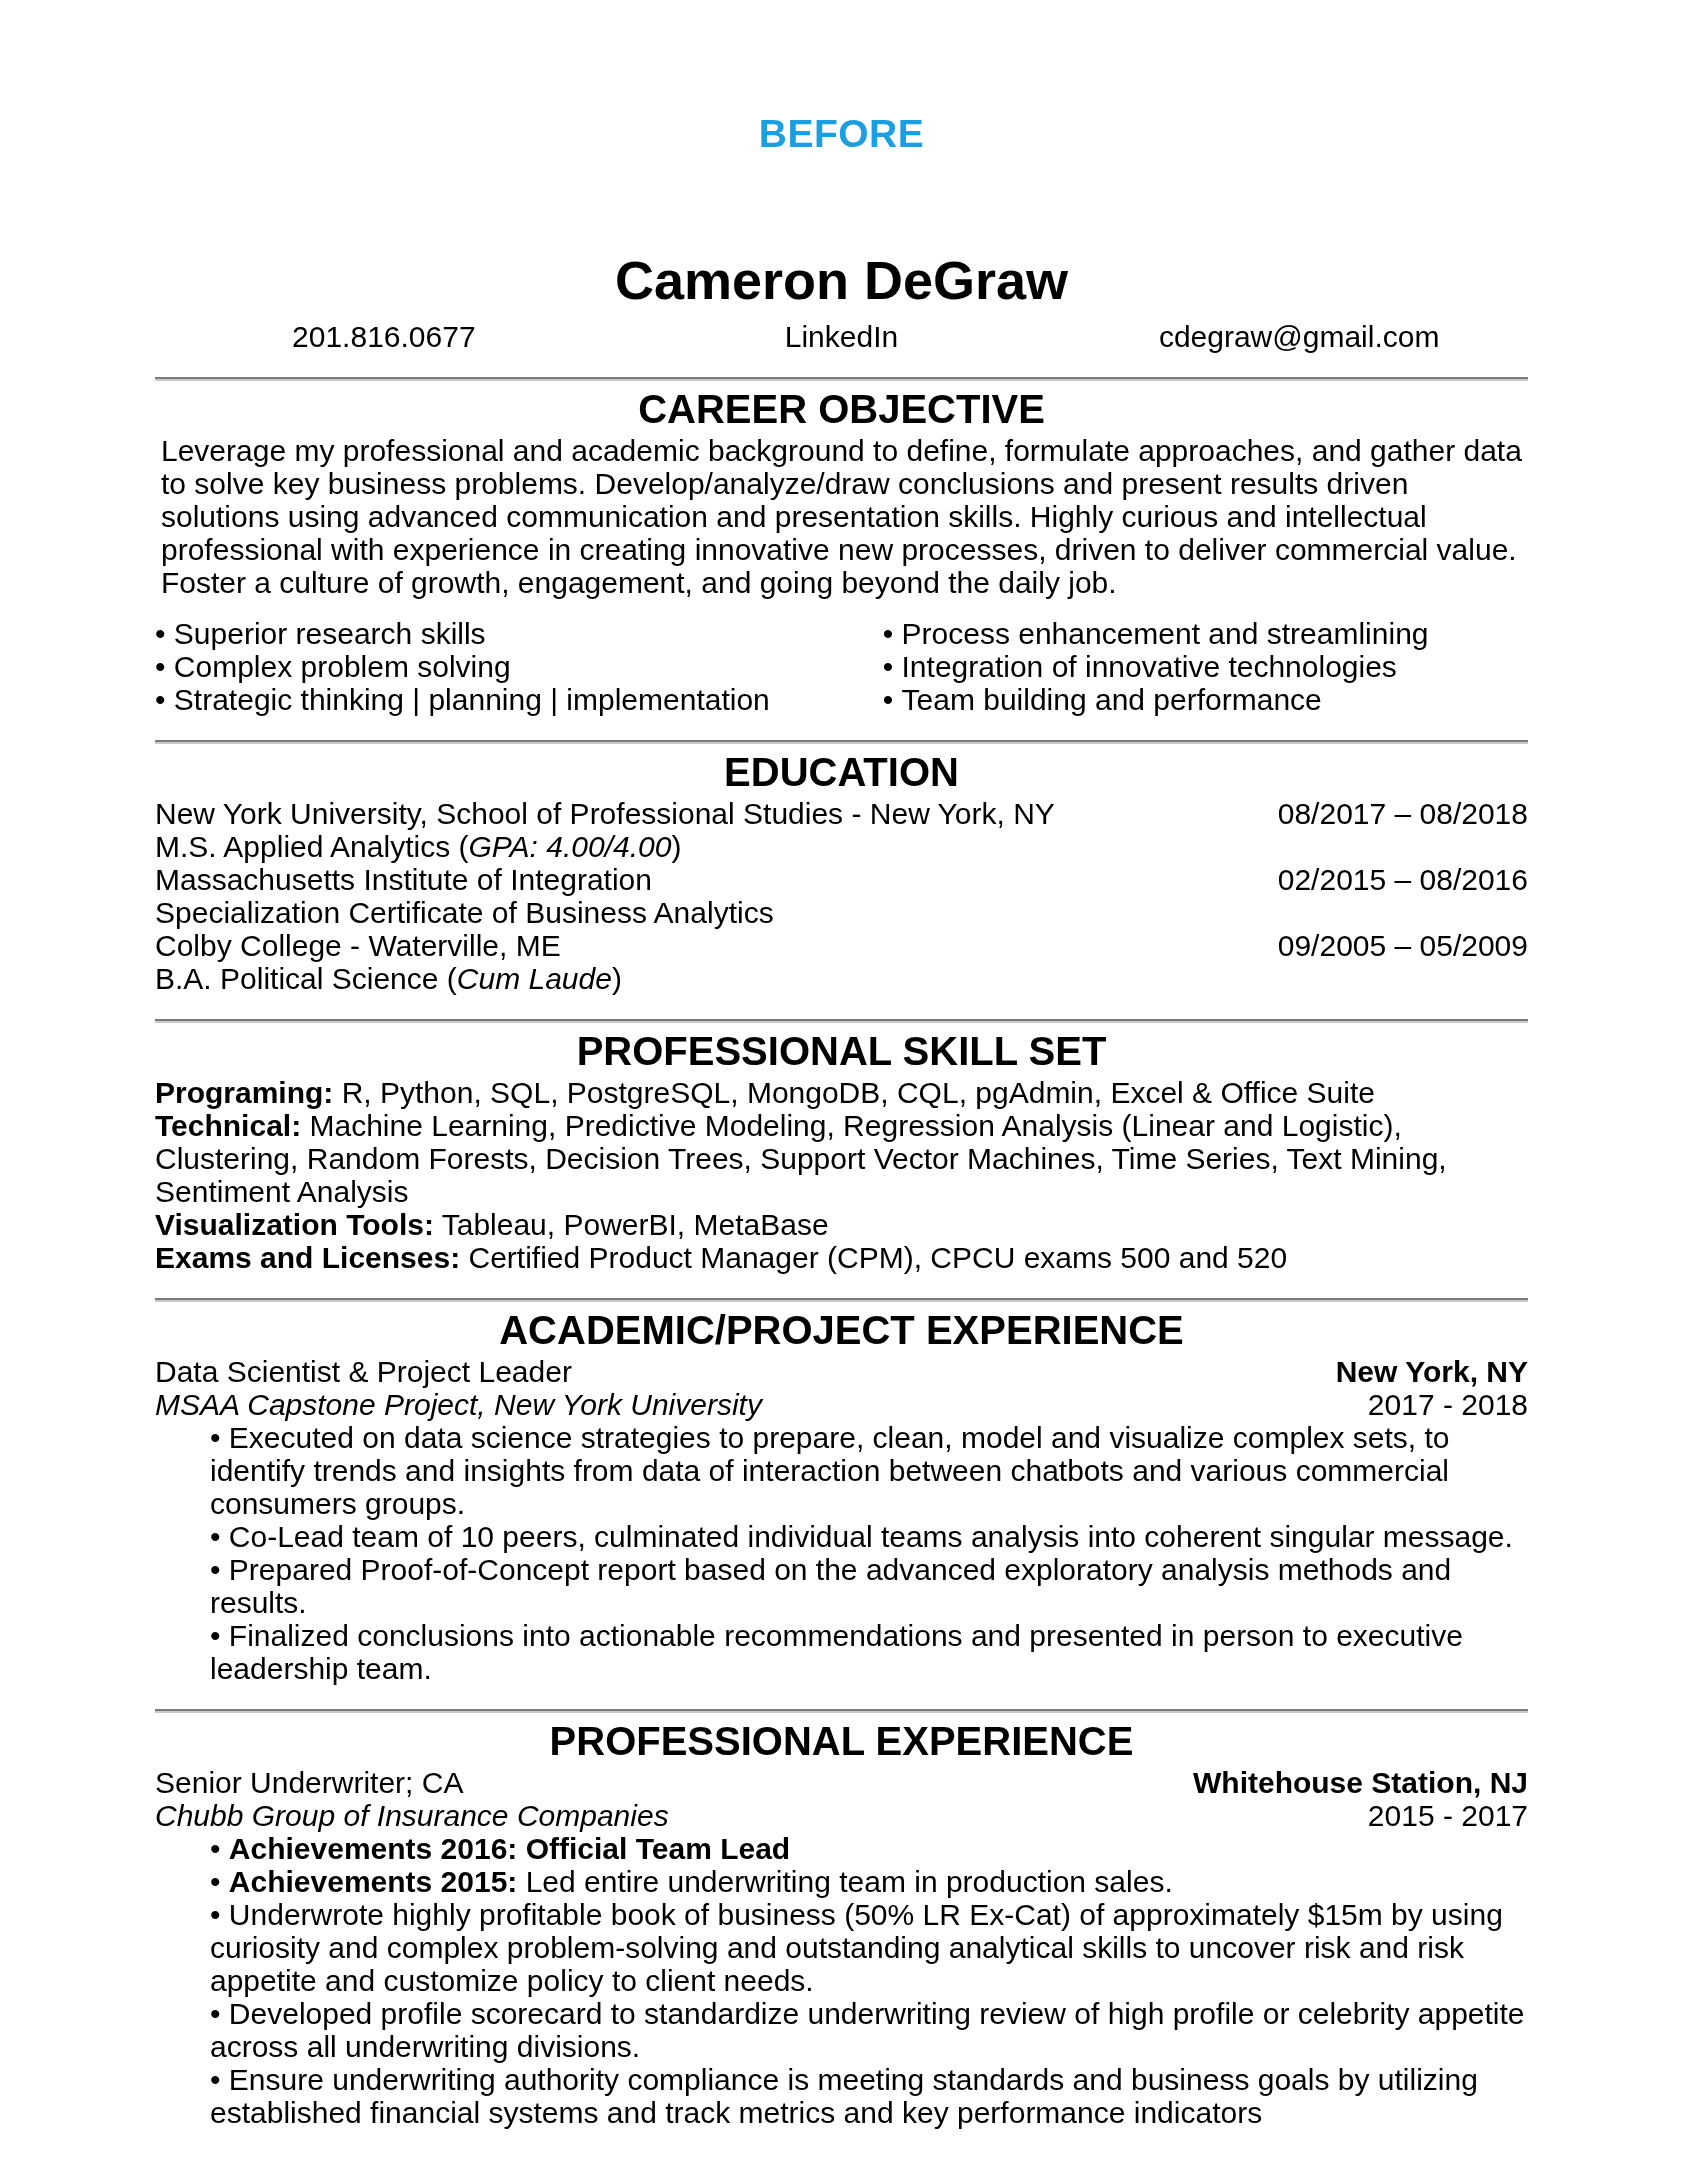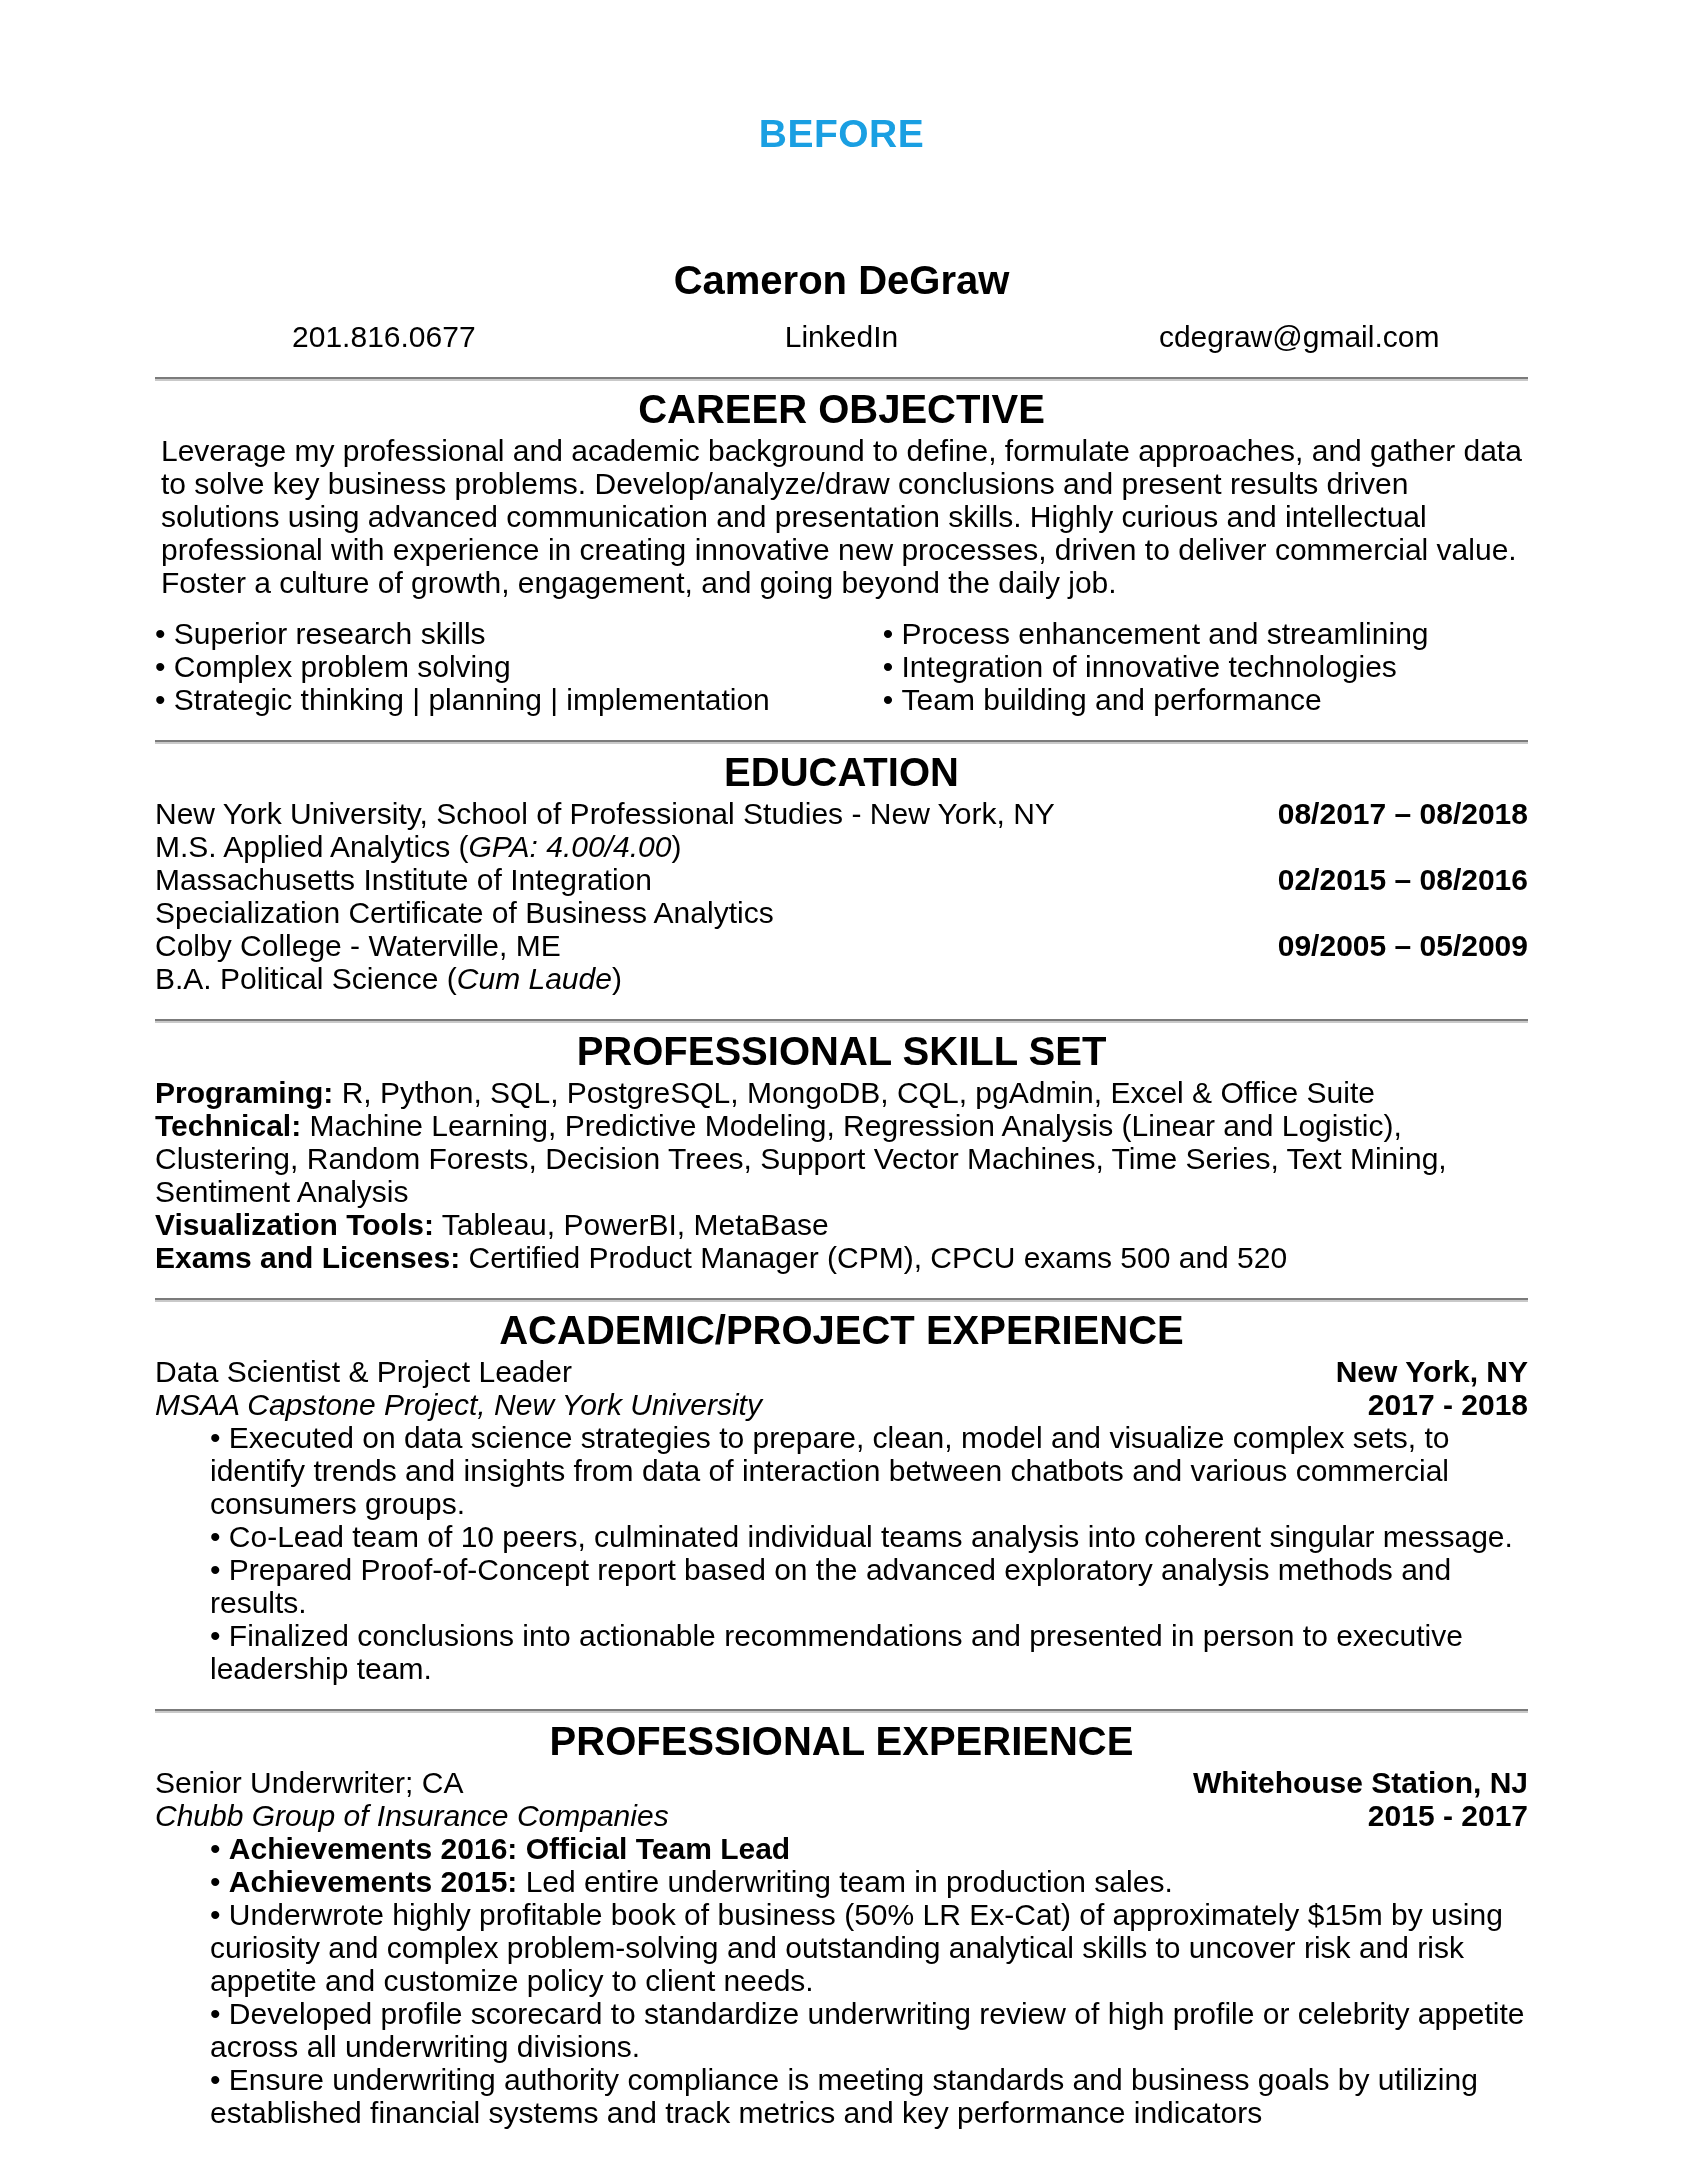--- a/index.html
+++ b/index.html
@@ -24,21 +24,21 @@
     font-weight: bold;
     letter-spacing: 0.5px;
     color: #1a9fe2;
   }
   .content {
     margin: 0 155px;           
   }
   .name {
     margin: 99px 0 0 0;
     text-align: center;
-    font-size: 40px;
+    font-size: 54px;
     line-height: 51px;
     font-weight: bold;
   }
   .contact-row {
     display: flex;
     margin-top: 14px;
     justify-content: flex-end;
   }
   .contact-cell {
     flex: 1;
@@ -67,21 +67,21 @@
   .skills-col-1 { width: 53%; }
   .skills-col-2 { flex: 1; }
   .skill-bullet::before { content: "\2022\00a0"; }
   .hdr-row {
     display: flex;
     justify-content: space-between;
   }
   .hdr-left-bold { font-weight: normal; }
   .hdr-left-italic { font-style: italic; }
   .hdr-right-bold { font-weight: bold; white-space: nowrap; }
-  .hdr-right { white-space: nowrap; font-weight: bold; }
+  .hdr-right { white-space: nowrap; }
   .bold-run { font-weight: bold; }
   .italic-run { font-style: italic; }
   .xp-bullet {
     padding-left: 55px;
   }
   .xp-bullet::before { content: "\2022\00a0"; }
 </style>
 </head>
 <body>
 

